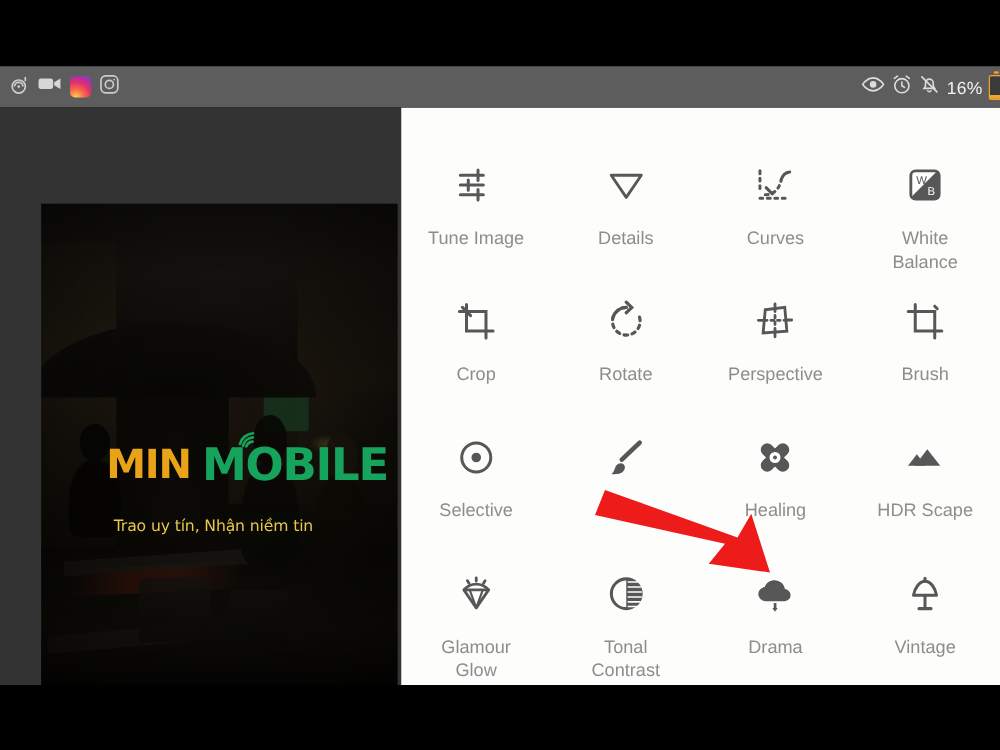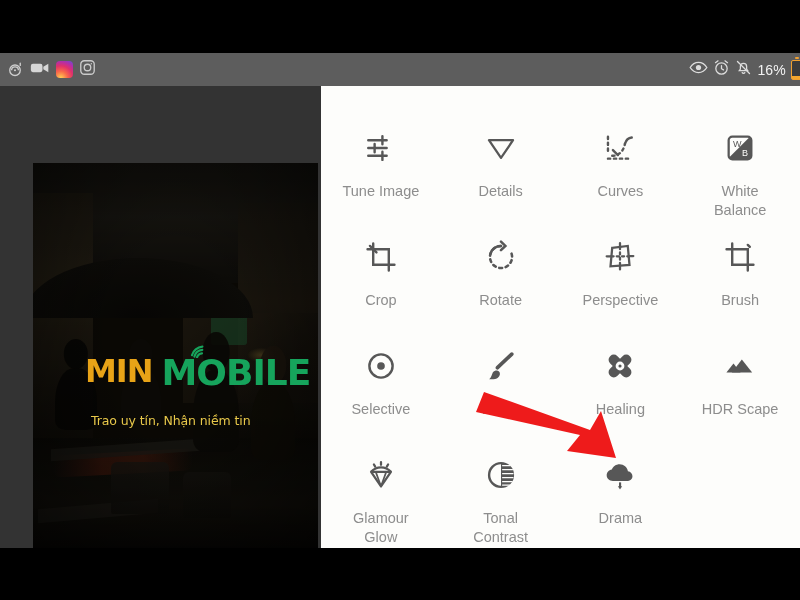--- a/index.html
+++ b/index.html
@@ -556,20 +556,31 @@
           <div class="tool-icon">
             <svg width="34" height="34" viewBox="0 0 24 24" fill="#575757" stroke="none">
               <path d="M7 16.2c-2.5 0-4.4-1.8-4.4-4 0-2 1.5-3.7 3.6-4 .8-2.3 3-3.8 5.5-3.8 3 0 5.5 2.1 5.9 4.9 1.9.3 3.2 1.8 3.2 3.5 0 2-1.7 3.4-4 3.4z"></path>
               <path d="M11.3 17.2h1.5v3.3h-1.5z"></path>
               <path d="M12 22.2l1.5-2.2h-3z"></path>
             </svg>
           </div>
           <div class="tool-label">Drama</div>
         </div>
 
+        <div class="tool-cell">
+          <div class="tool-icon">
+            <svg width="34" height="34" viewBox="0 0 24 24" fill="none" stroke="#575757" stroke-width="1.7" stroke-linejoin="round" stroke-linecap="round">
+              <path d="M12 3.2v1.8"></path>
+              <path d="M12 5h.1c3.2 0 5.8 4 6.4 7.8H5.5C6.1 9 8.8 5 12 5z"></path>
+              <path d="M12 12.8v6.6"></path>
+              <path d="M8.6 20.4h6.8"></path>
+            </svg>
+          </div>
+          <div class="tool-label">Vintage</div>
+        </div>
 
       </div>
     </div>
 
     <svg id="red-arrow" viewBox="0 0 160 90">
       <path d="M14 14 L120 52 L131 33 L146 80 L97 73 L110 57 L6 34 Z" fill="#ee1b1b"></path>
     </svg>
 
   </div>
 

